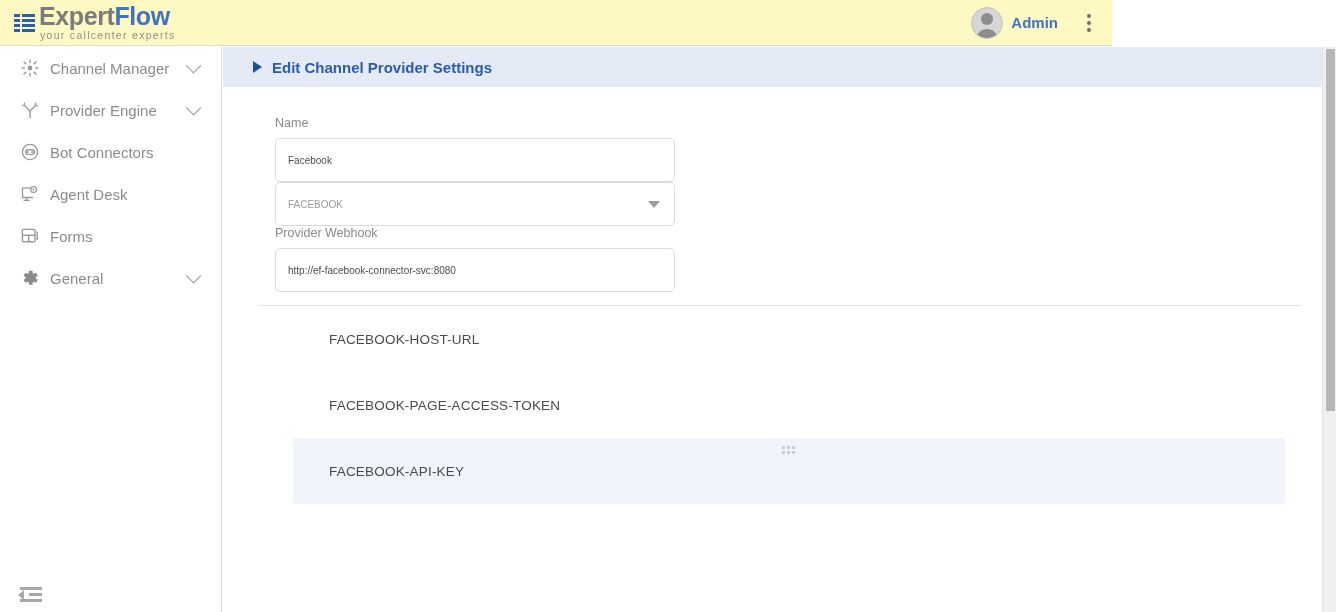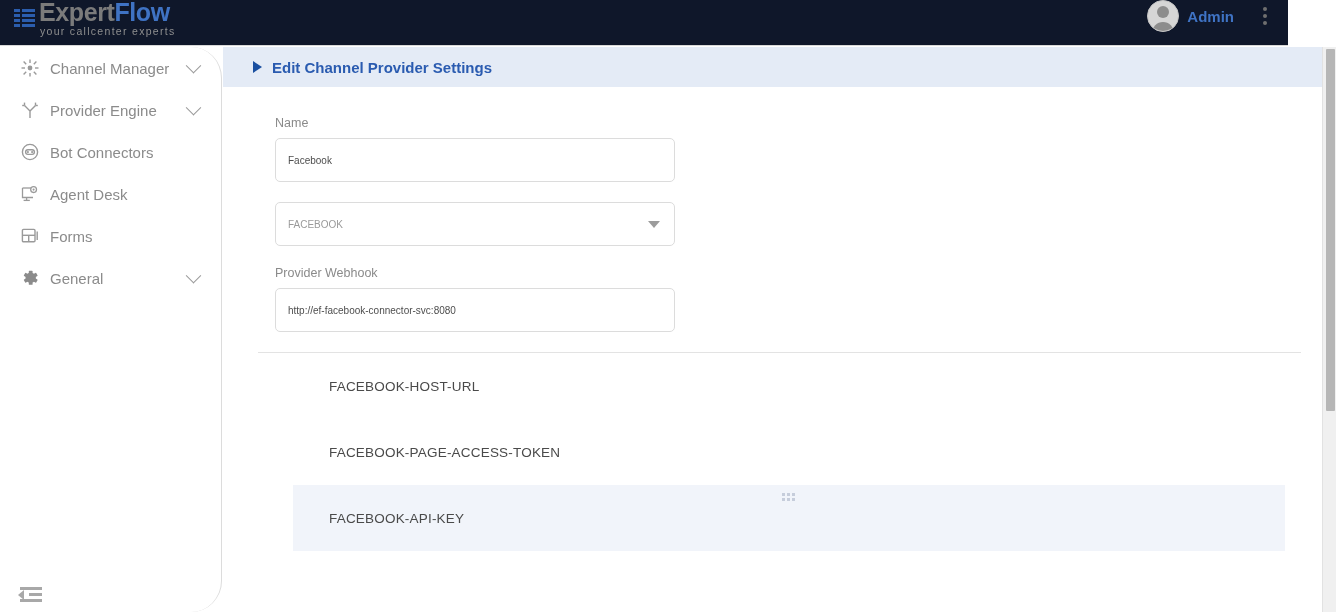--- a/index.html
+++ b/index.html
@@ -5,24 +5,24 @@
   * { margin:0; padding:0; box-sizing:border-box; }
   html, body {
     width:1336px; height:612px;
     font-family:"Liberation Sans", sans-serif;
     background:#ffffff;
     overflow:hidden;
   }
 
   
   .header {
-    position:absolute; top:0; left:0; width:1288px; height:46px;
-    background:#0f172a;
+    position:absolute; top:0; left:0; width:1112px; height:46px;
+    background:#fef9c3;
     border-bottom:1px solid #d8d8d8;
-    display:flex; align-items:flex-start;
+    display:flex; align-items:center;
   }
   .logo-wrap { display:flex; align-items:center; padding-left:14px; }
   .logo-mark { width:22px; height:22px; position:relative; margin-right:3px; }
   .logo-mark i {
     position:absolute; left:0; height:3px; background:#2b5dad; display:block;
   }
   .logo-mark i:nth-child(1){ top:2px;  width:6px; }
   .logo-mark i:nth-child(2){ top:2px;  left:8px; width:13px; }
   .logo-mark i:nth-child(3){ top:7px;  width:6px; }
   .logo-mark i:nth-child(4){ top:7px;  left:8px; width:13px; }
@@ -62,21 +62,21 @@
     justify-content:center; cursor:pointer;
   }
   .kebab span {
     width:4px; height:4px; border-radius:50%;
     background:#6f6f6f; margin:1.5px 0; display:block;
   }
 
   
   .sidebar {
     position:absolute; top:47px; left:0; width:222px; height:565px;
-    background:#ffffff; border-right:1px solid #dcdcdc;border-radius:31px;
+    background:#ffffff; border-right:1px solid #dcdcdc;
   }
   .nav-item {
     display:flex; align-items:center; height:42px;
     padding-left:18px; cursor:pointer; position:relative;
   }
   .nav-icon {
     width:24px; height:24px; margin-right:8px;
     display:flex; align-items:center; justify-content:center;
     flex-shrink:0;
   }
@@ -113,21 +113,21 @@
     display:flex; align-items:center; padding-left:30px;
   }
   .panel-caret {
     width:0; height:0;
     border-top:6px solid transparent; border-bottom:6px solid transparent;
     border-left:9px solid #1a4fa0; margin-right:10px;
   }
   .panel-title { font-size:15px; font-weight:bold; color:#2a5bb0;text-align:right; }
 
   .form-area { padding:29px 0 0 52px; }
-  .field { margin-bottom:20px; width:400px; }
+  .field { width:400px; }
   .field-label {
     font-size:12.5px; color:#8a8a8a; margin-bottom:8px; display:block;
   }
   .field-box {
     height:44px; border:1px solid #dcdcdc; border-radius:5px;
     background:#fff; display:flex; align-items:center;
     padding:0 12px; position:relative;
   }
   .field-value { font-size:10px; color:#4e4e4e; }
   .field-value.muted { color:#9a9a9a; }

